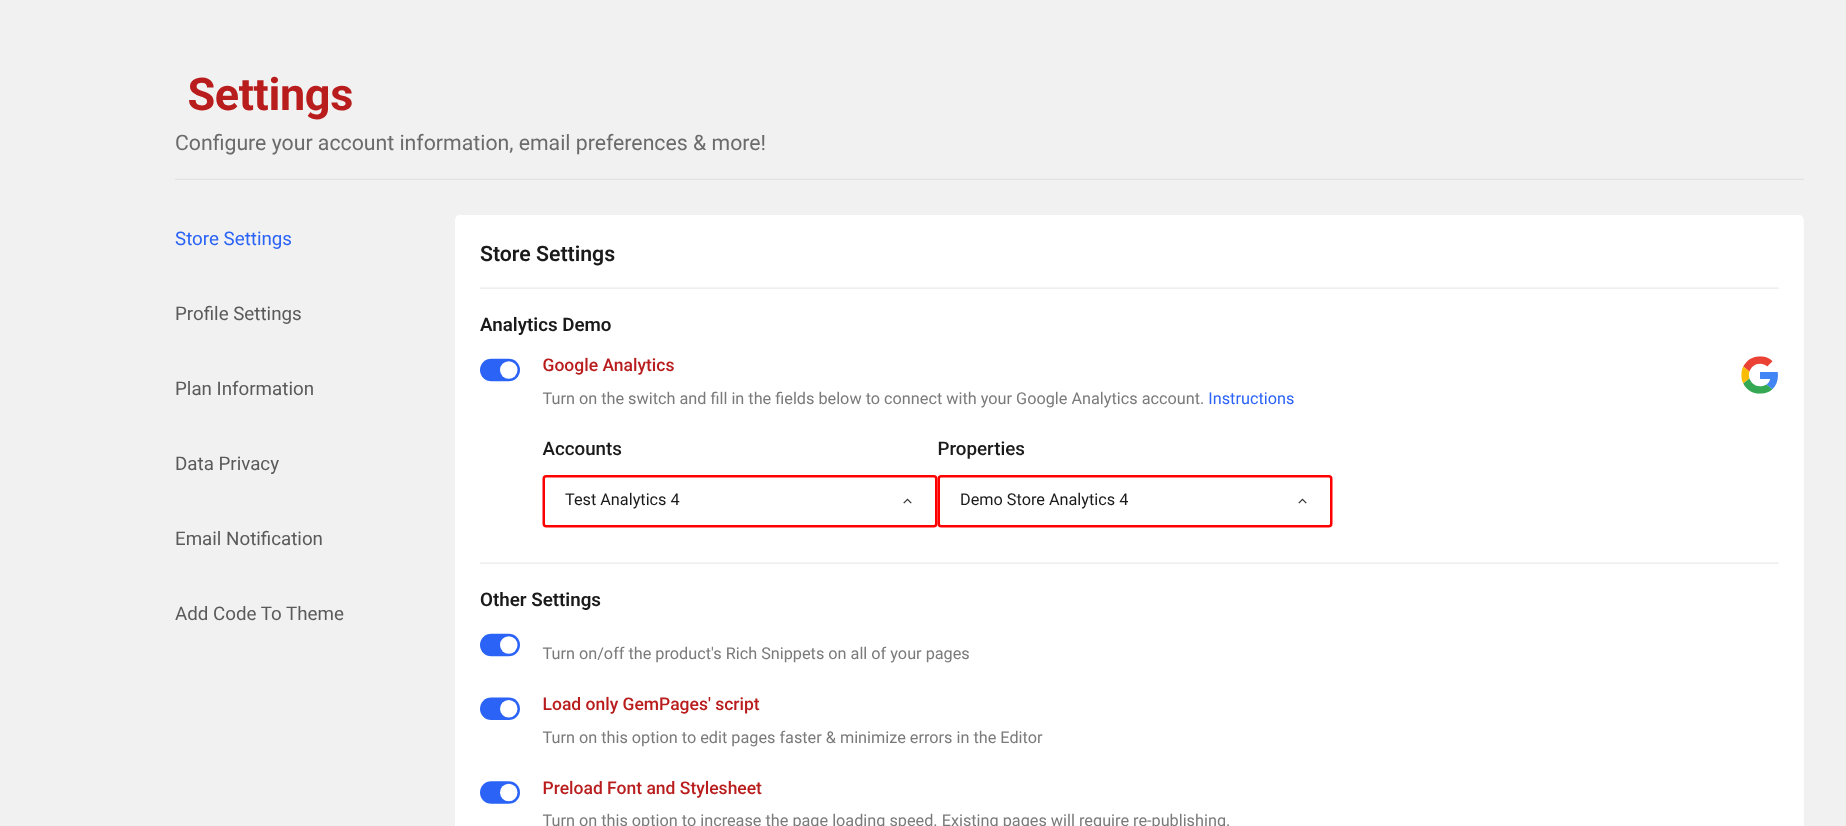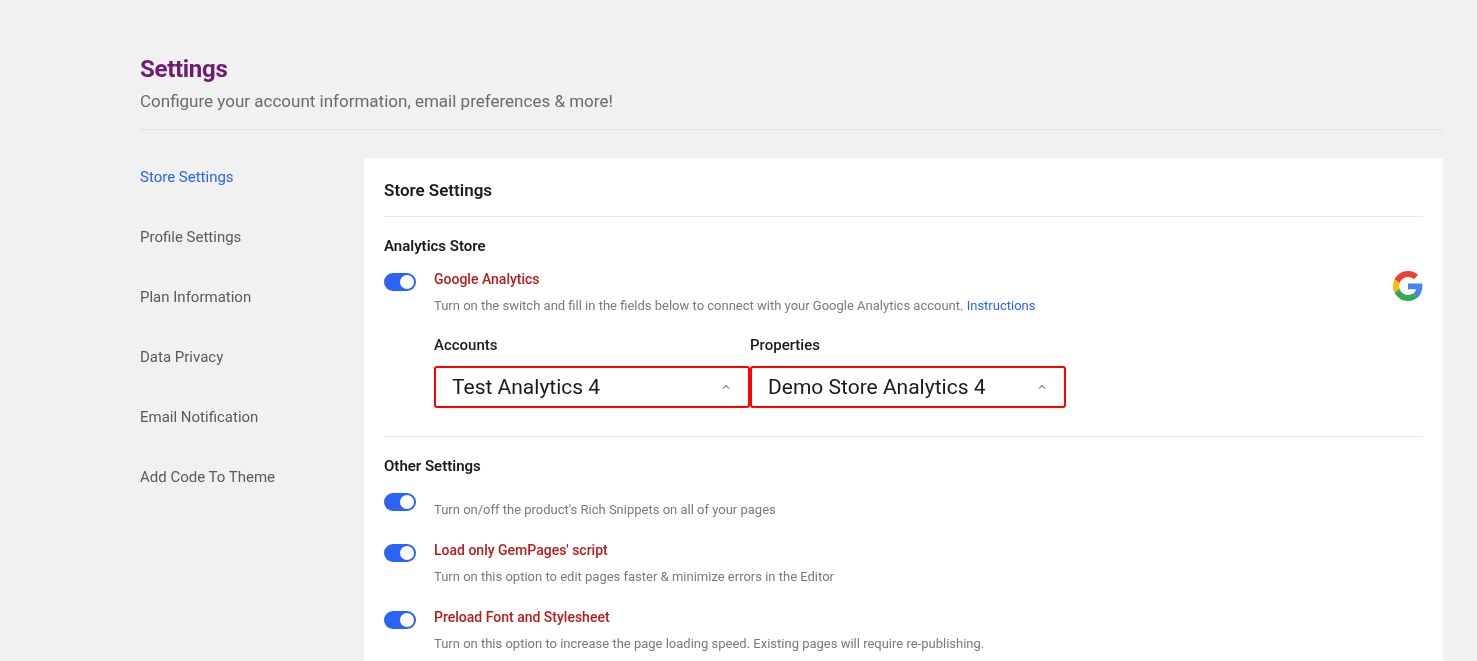--- a/index.html
+++ b/index.html
@@ -11,24 +11,25 @@
   height: 661px;
   overflow: hidden;
 }
 .page {
   padding: 55px 34px 0 140px;
 }
 .header {
   margin-bottom: 18px;
 }
 .header h1 {
-  font-size: 24px;
+  font-size: 36px;
   font-weight: 700;
   letter-spacing: -0.3px;
-  color: #701a75;
+  color: #b91c1c;
+  margin-left: 10px;
 }
 .header p {
   font-size: 17px;
   color: #6b6b6b;
   margin-top: 8px;
 }
 .divider-top {
   height: 1px;
   background: #e2e2e2;
   margin-top: 18px;
@@ -142,21 +143,21 @@
   border-radius: 3px;
   height: 42px;
   display: flex;
   align-items: center;
   justify-content: space-between;
   padding: 0 16px;
   cursor: pointer;
   background: #fff;
 }
 .dropdown span {
-  font-size: 21px;
+  font-size: 13px;
   color: #1a1a1a;
 }
 .chevron {
   width: 12px;
   height: 12px;
 }
 .analytics-header {
   display: flex;
   align-items: flex-start;
   justify-content: space-between;
@@ -179,21 +180,21 @@
       <div class="sidebar-item">Plan Information</div>
       <div class="sidebar-item">Data Privacy</div>
       <div class="sidebar-item">Email Notification</div>
       <div class="sidebar-item">Add Code To Theme</div>
     </div>
 
     <div class="main">
       <h2>Store Settings</h2>
       <div class="section-divider"></div>
 
-      <div class="section-title">Analytics Store</div>
+      <div class="section-title">Analytics Demo</div>
 
       <div class="analytics-header">
         <div class="setting-row" style="margin-bottom:0; flex:1;">
           <div class="toggle"></div>
           <div class="setting-content">
             <div class="setting-label">Google Analytics</div>
             <div class="setting-desc">
               <span>Turn on the switch and fill in the fields below to connect with your Google Analytics account. </span><a href="#">Instructions</a>
             </div>
           </div>

